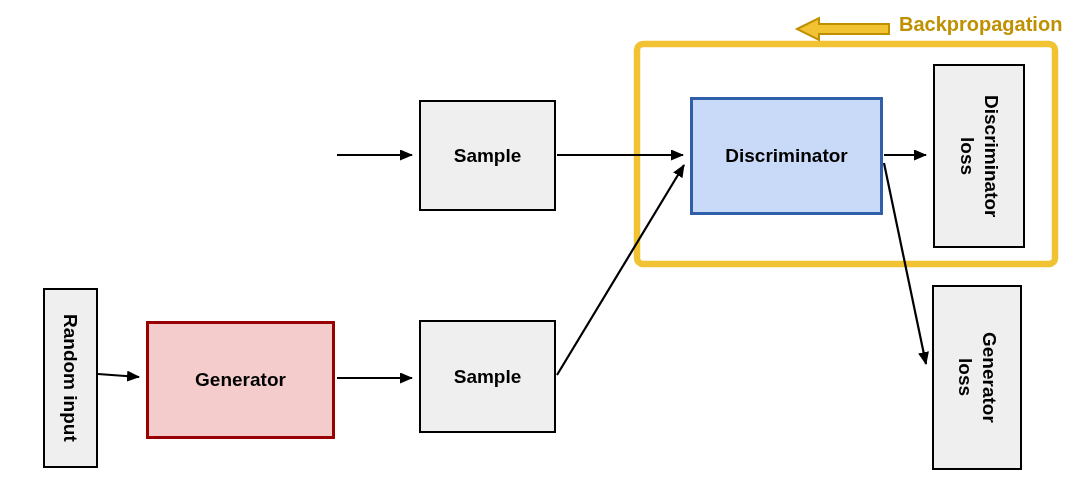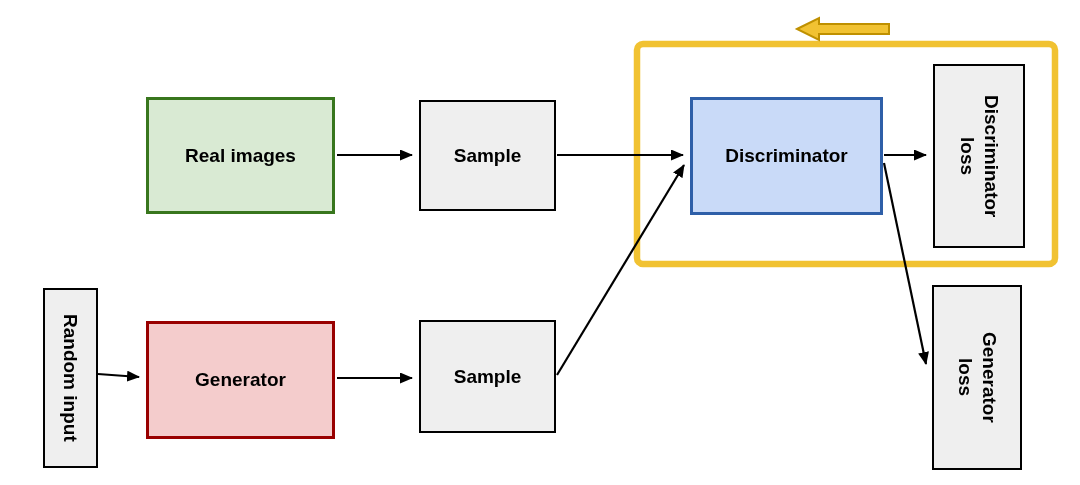--- a/index.html
+++ b/index.html
@@ -46,24 +46,22 @@
 
     <line x1="337" y1="155" x2="412" y2="155" stroke="#000" stroke-width="2.2" marker-end="url(#ah)"></line>
     <line x1="557" y1="155" x2="683" y2="155" stroke="#000" stroke-width="2.2" marker-end="url(#ah)"></line>
     <line x1="884" y1="155" x2="926" y2="155" stroke="#000" stroke-width="2.2" marker-end="url(#ah)"></line>
     <line x1="98" y1="374" x2="139" y2="377" stroke="#000" stroke-width="2.2" marker-end="url(#ah)"></line>
     <line x1="337" y1="378" x2="412" y2="378" stroke="#000" stroke-width="2.2" marker-end="url(#ah)"></line>
     <line x1="557" y1="375" x2="684" y2="165" stroke="#000" stroke-width="2.2" marker-end="url(#ah)"></line>
     <line x1="884" y1="163" x2="926" y2="364" stroke="#000" stroke-width="2.2" marker-end="url(#ah)"></line>
   </svg>
 
+  <div class="backprop-label">Backpropagation</div>
 
-  <div class="node node--real">
-    <span>Real images</span>
-  </div>
 
   <div class="node node--sample-top">
     <span>Sample</span>
   </div>
 
   <div class="node node--disc">
     <span>Discriminator</span>
   </div>
 
   <div class="node node--disc-loss">

